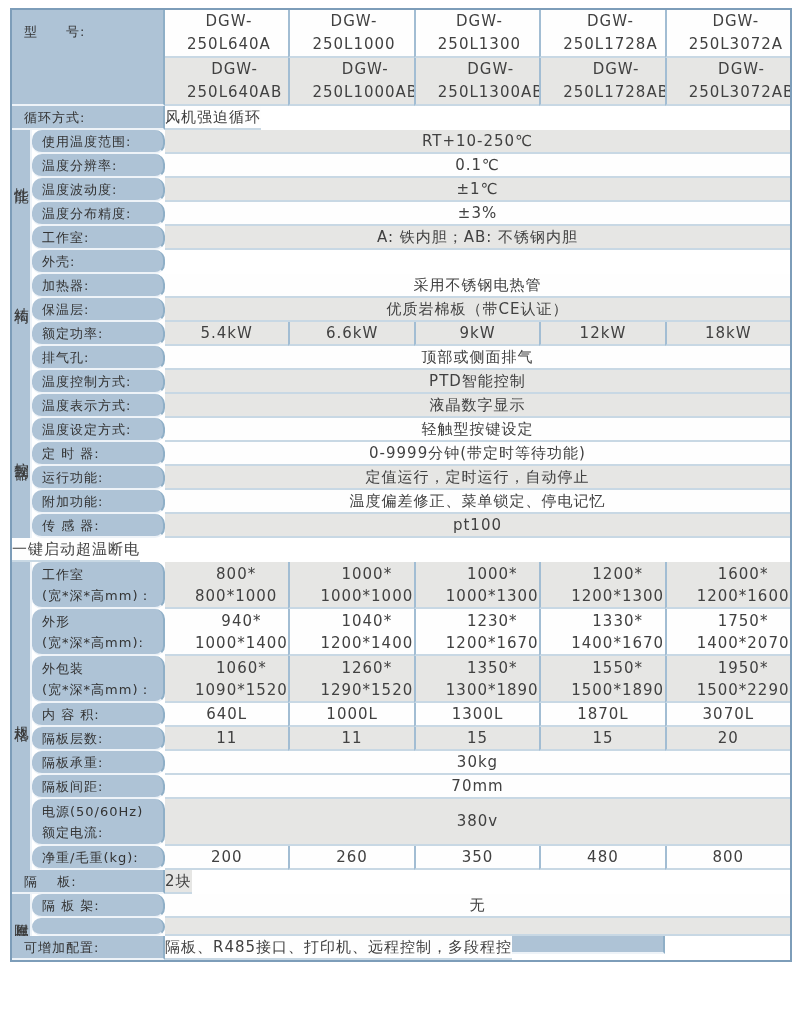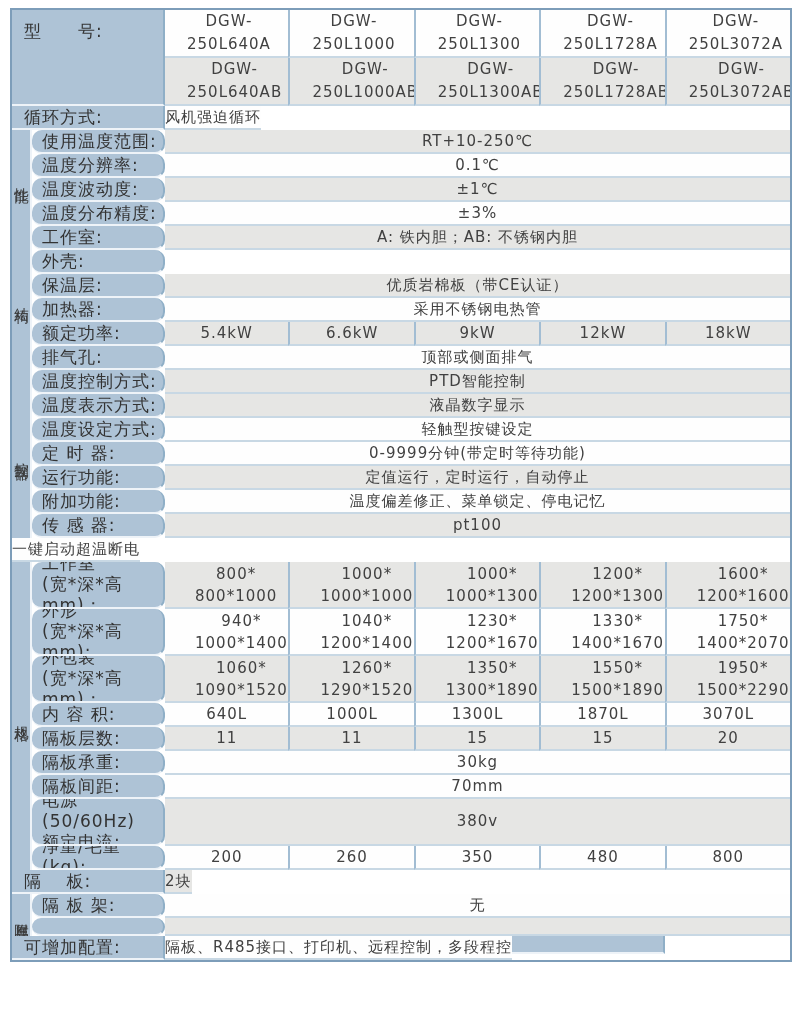--- a/index.html
+++ b/index.html
@@ -50,21 +50,21 @@
 
   
   .lbl {
     box-sizing: border-box;
     background: #aec3d6;
     border-bottom: 2px solid #eef3f8;
     border-right: 2px solid #8fafc7;
     display: flex;
     align-items: center;
     padding-left: 10px;
-    font-size: 17px;
+    font-size: 13px;
     letter-spacing: 1px;
     color: #333;
     white-space: pre-line;
     line-height: 21px;
     flex-shrink: 0;
     overflow: hidden;
   }
   .lbl-in   { width: 133px; border-radius: 10px; }
   .lbl-full { width: 153px; padding-left: 12px; }
   .lbl-top  { align-items: flex-start; padding-top: 11px; }
@@ -163,26 +163,26 @@
       <div class="sidebar">结构</div>
       <div class="rows">
         <div class="row r">
           <div class="lbl lbl-in">工作室:</div>
           <div class="val bg-gray">A: 铁内胆；AB: 不锈钢内胆</div>
         </div>
         <div class="row r">
           <div class="lbl lbl-in">外壳:</div>
         </div>
         <div class="row r">
+          <div class="lbl lbl-in">加热器:</div>
+          <div class="val bg-white">采用不锈钢电热管</div>
+        </div>
+        <div class="row r">
           <div class="lbl lbl-in">保温层:</div>
           <div class="val bg-gray">优质岩棉板（带CE认证）</div>
-        </div>
-        <div class="row r">
-          <div class="lbl lbl-in">加热器:</div>
-          <div class="val bg-white">采用不锈钢电热管</div>
         </div>
         <div class="row r">
           <div class="lbl lbl-in">额定功率:</div>
           <div class="cols">
             <div class="val bg-gray">5.4kW</div>
             <div class="val bg-gray">6.6kW</div>
             <div class="val bg-gray">9kW</div>
             <div class="val bg-gray">12kW</div>
             <div class="val bg-gray">18kW</div>
           </div>

